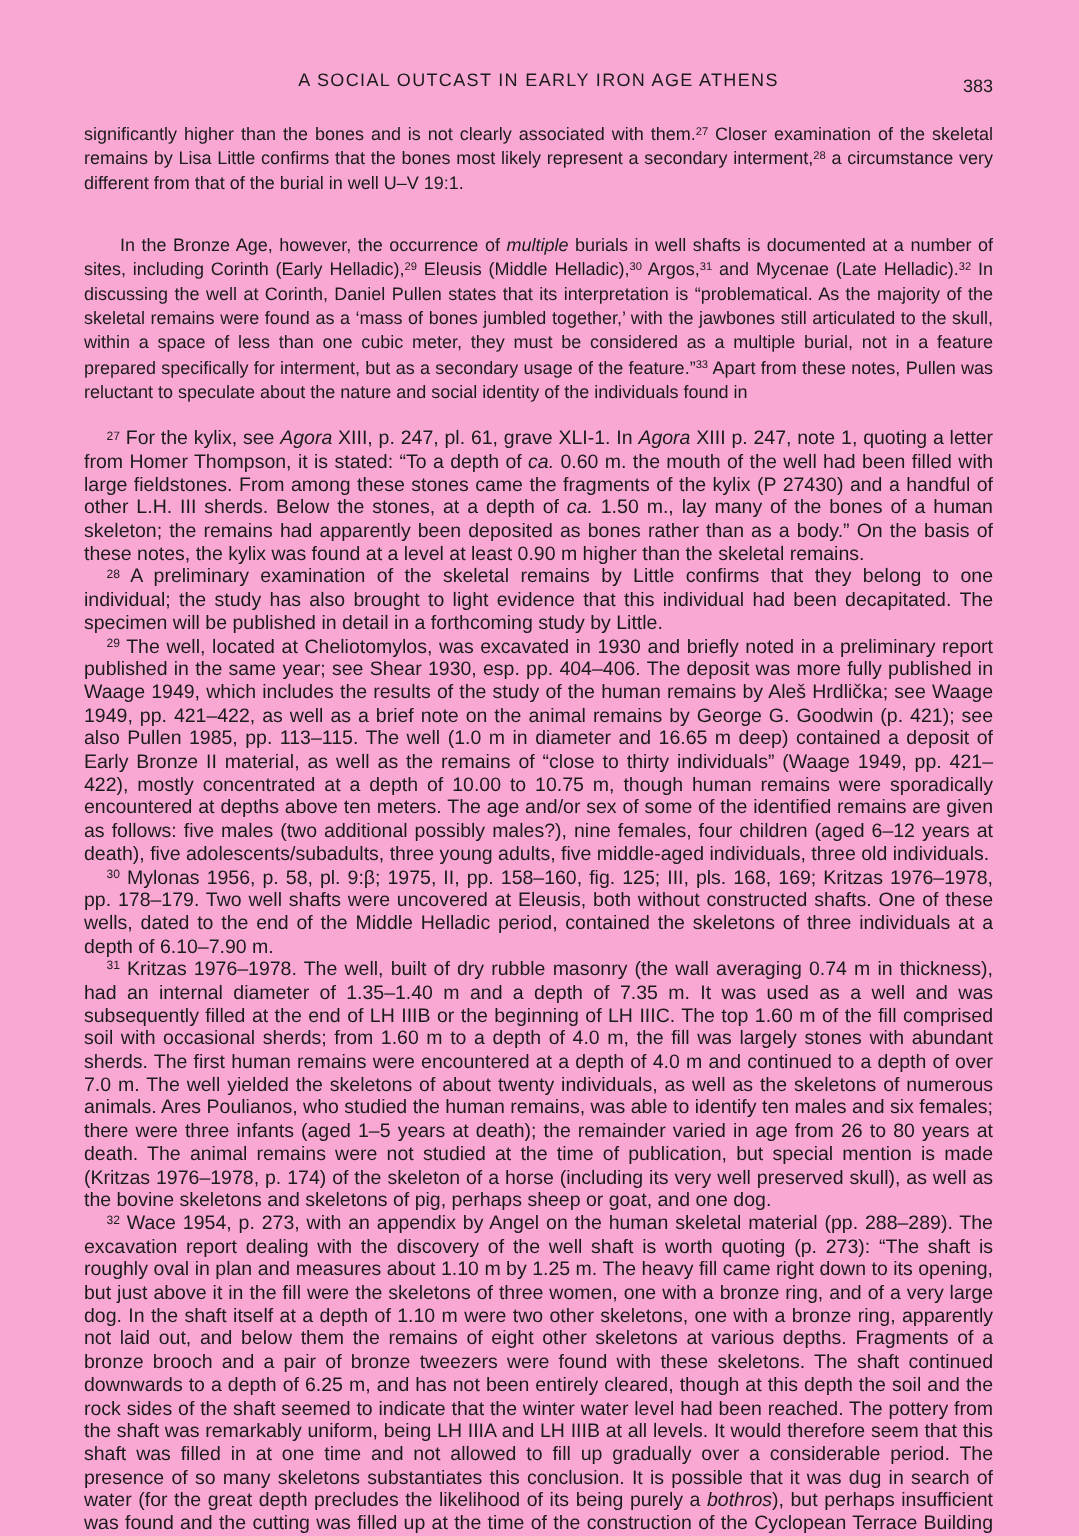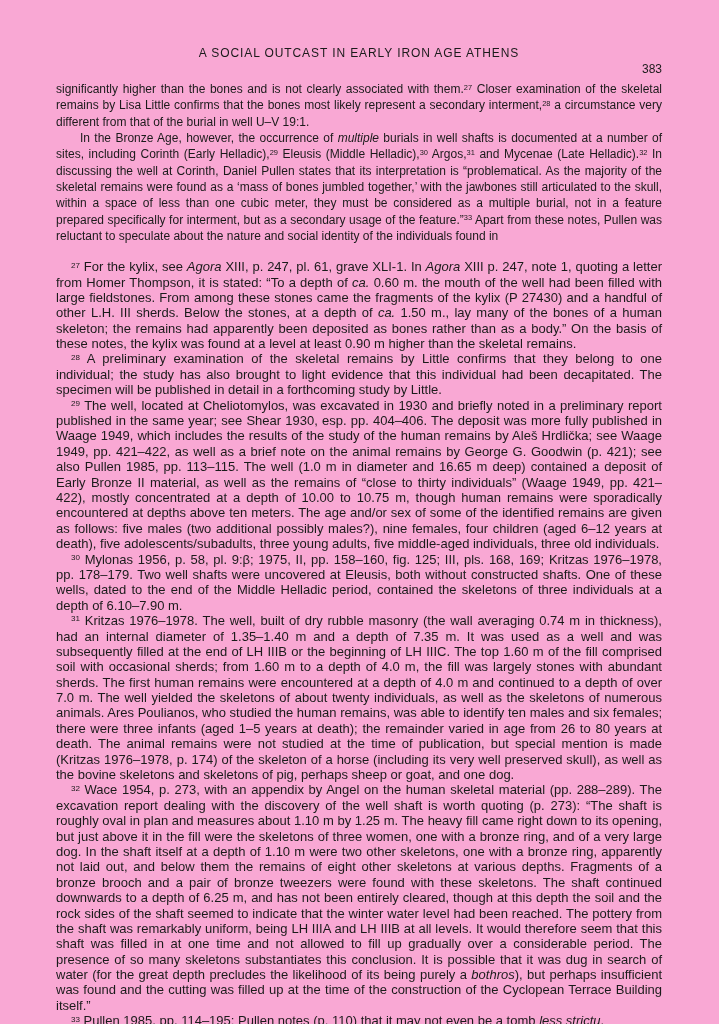--- a/index.html
+++ b/index.html
@@ -19,30 +19,30 @@
     position: relative;
     text-align: center;
     font-size: 12px;
     letter-spacing: 0.9px;
     margin-bottom: 21px;
     white-space: nowrap;
   }
   .page-num {
     position: absolute;
     right: 0;
-    top: 16px;
+    top: 4px;
     letter-spacing: 0;
   }
   .body-text {
     font-size: 12px;
     line-height: 1.36;
     text-align: justify;
   }
   .para { margin: 0; }
-  .para.indent { text-indent: 24px; }
+  .para.indent { text-indent: 24px; margin-top: 25px; }
   .italic { font-style: italic; }
   sup {
     font-size: 0.62em;
     vertical-align: baseline;
     position: relative;
     top: -0.45em;
     line-height: 0;
   }
   .footnotes {
     margin-top: 15px;

